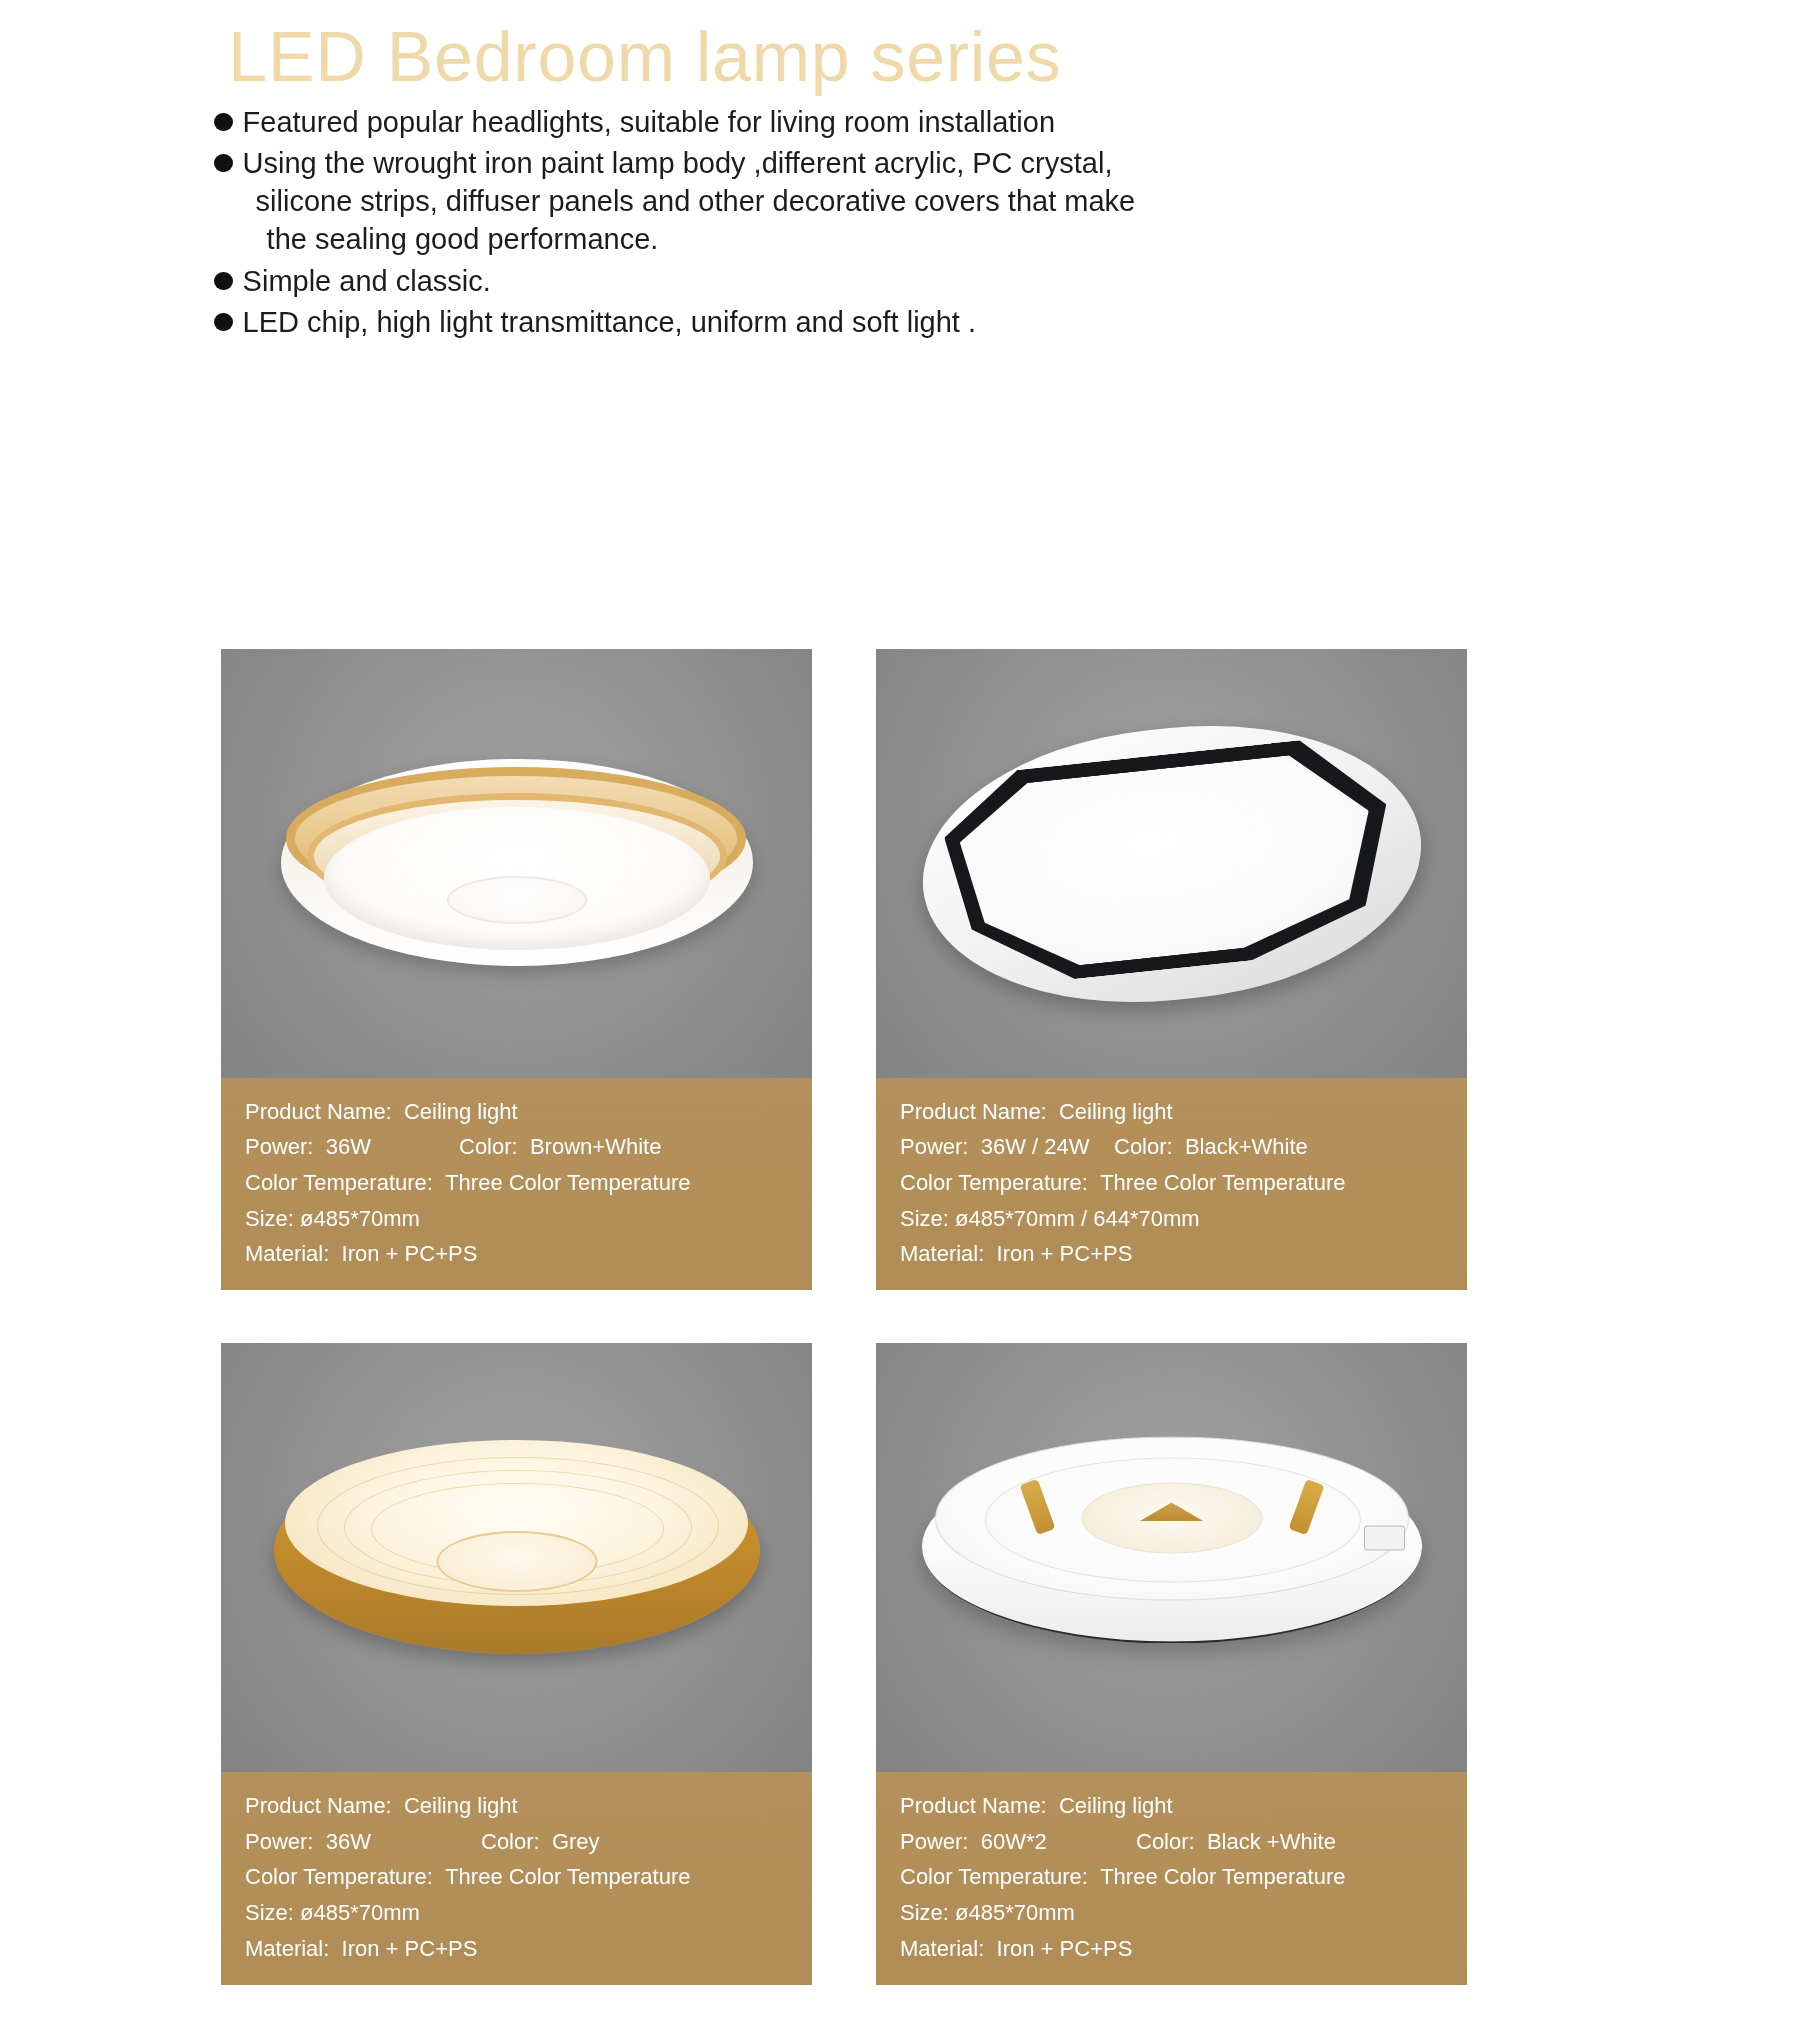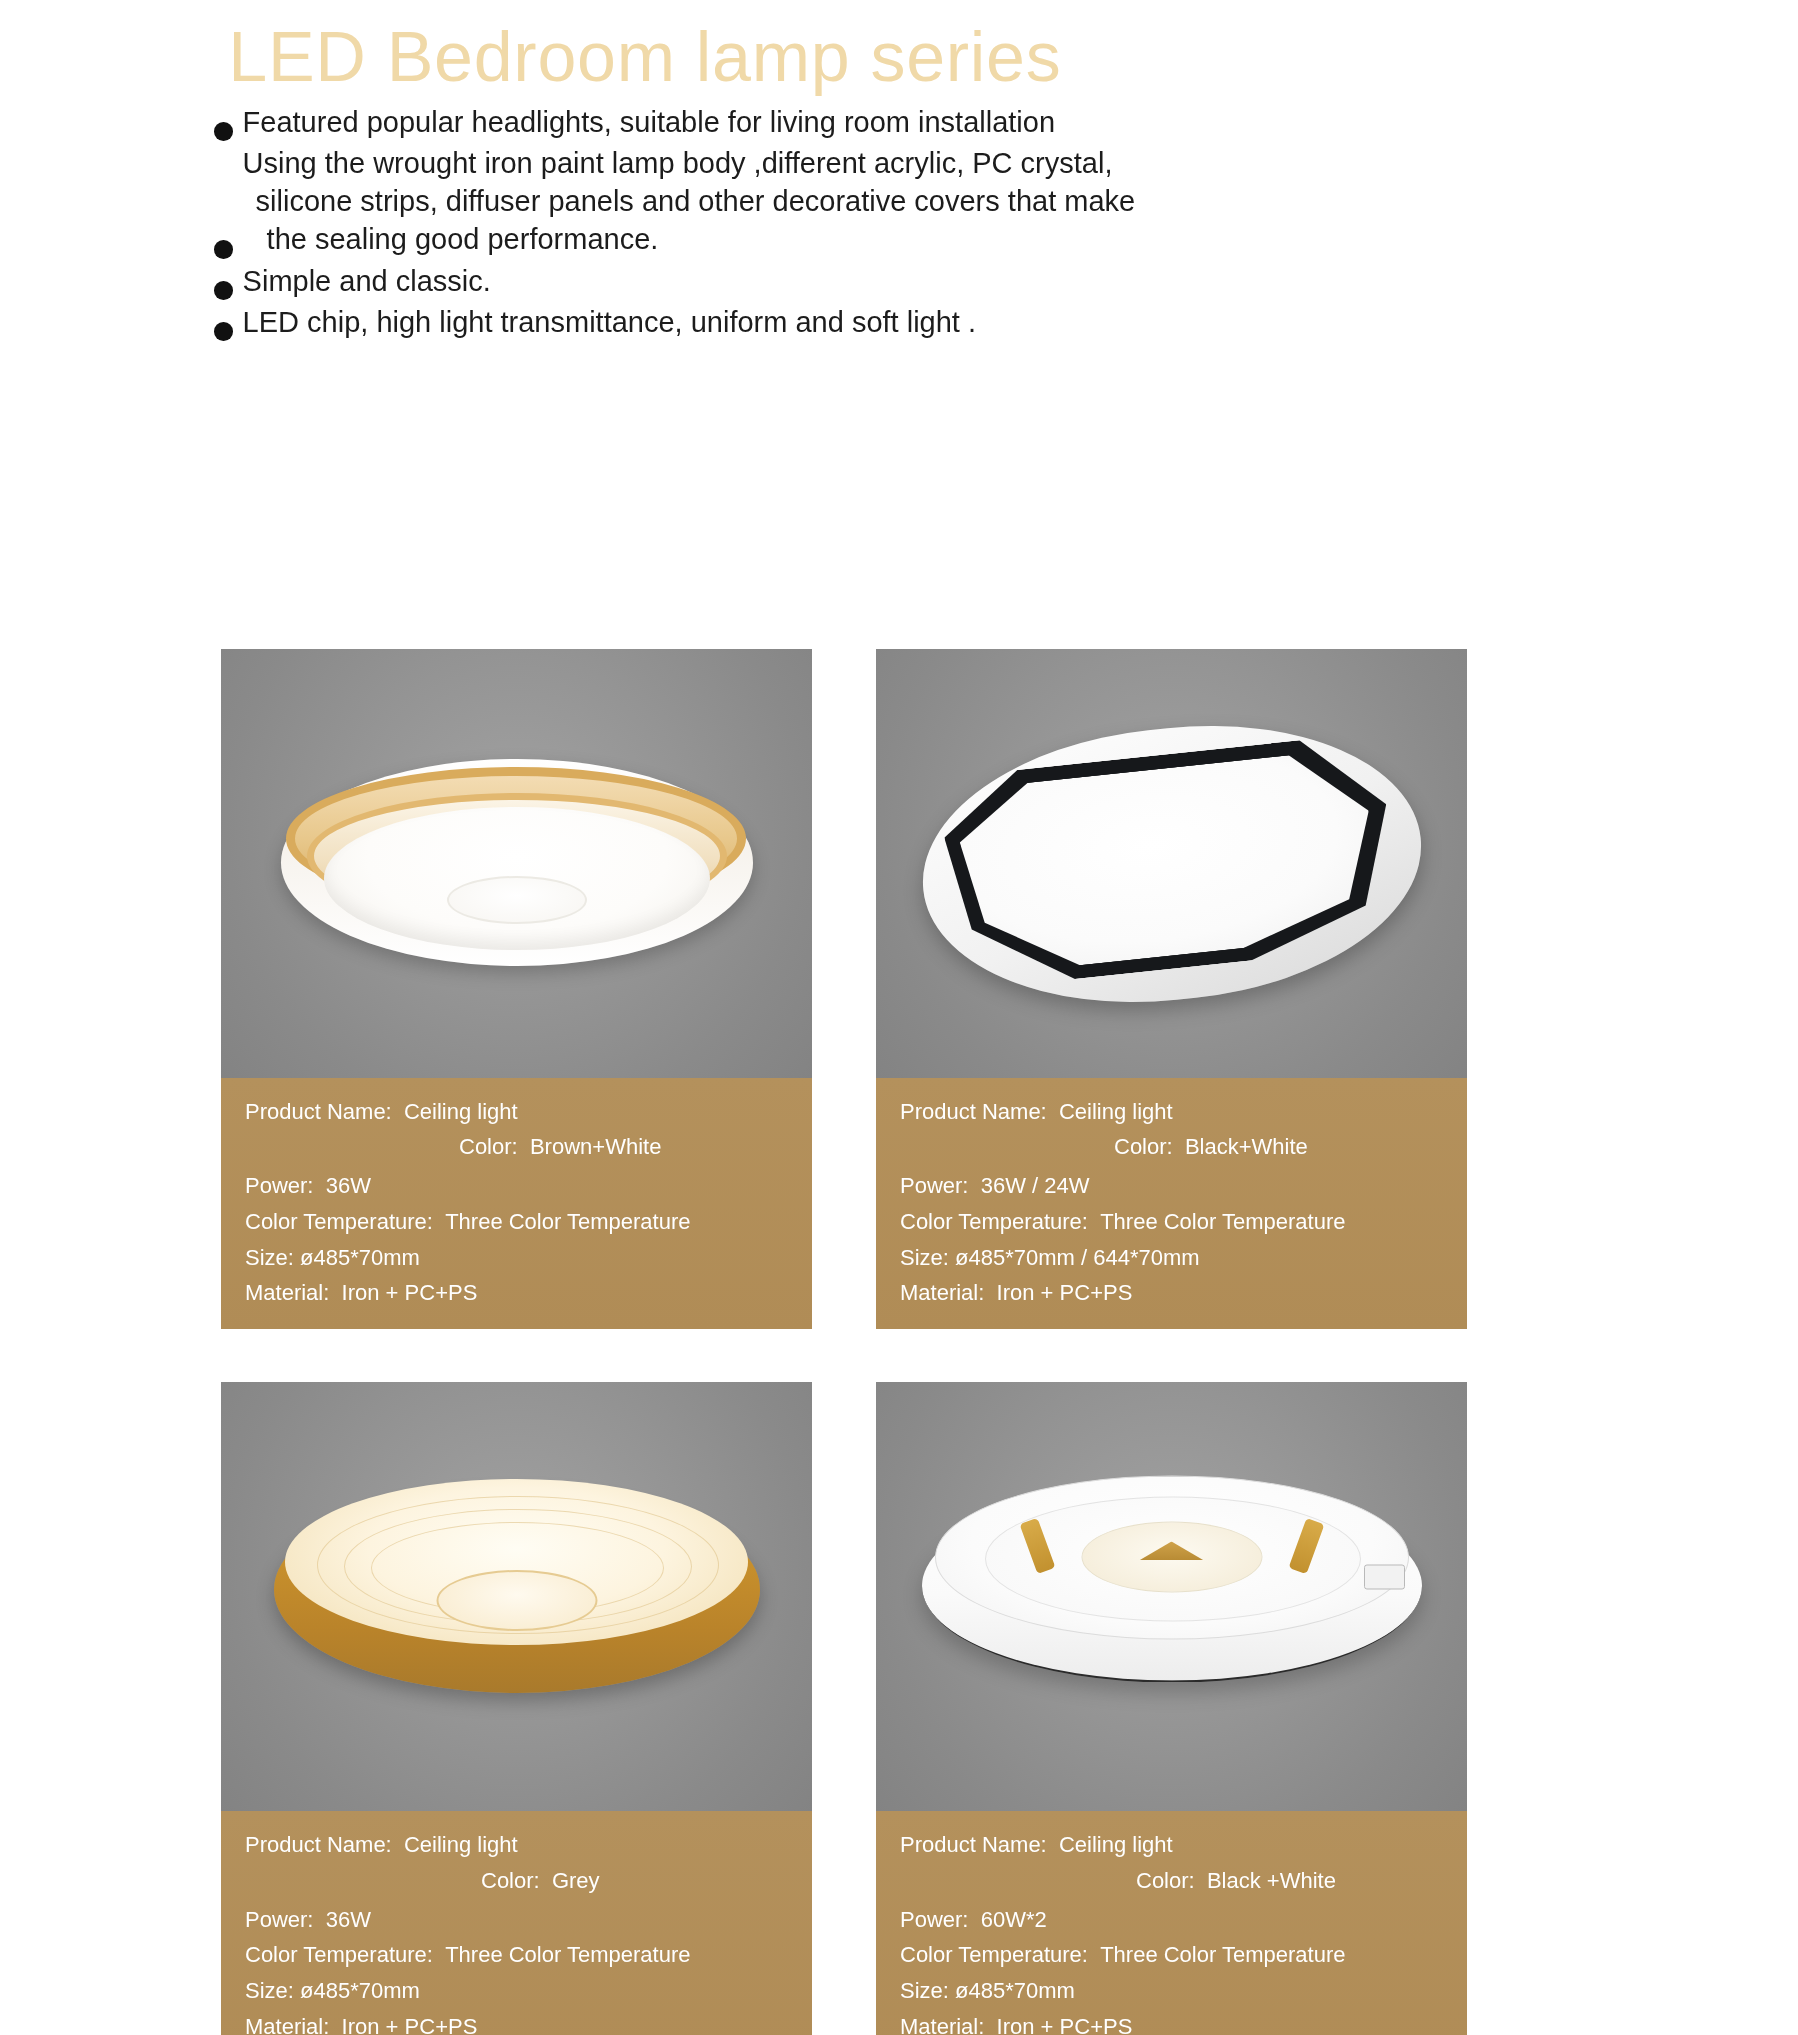--- a/index.html
+++ b/index.html
@@ -38,21 +38,21 @@
     font-family: "Liberation Sans", sans-serif;
   }
 
   .bullets {
     margin: 0;
     padding: 0;
     list-style: none;
   }
   .bullet-row {
     display: flex;
-    align-items: flex-end;
+    align-items: flex-start;
     font-size: 29px;
     line-height: 1.32;
     color: #1c1c1c;
     margin: 0 0 2.9px 0;
   }
   .bullet-dot {
     flex: 0 0 auto;
     width: 18.6px;
     height: 18.6px;
     border-radius: 50%;
@@ -291,21 +291,21 @@
     box-sizing: border-box;
     font-size: 22px;
     line-height: 1.62;
   }
   .spec .line {
     display: flex;
     white-space: pre;
   }
   .spec .seg-a { display: inline-block; }
   .spec .seg-b { display: inline-block; }
-  .spec .two-col .seg-a { min-width: 214px; margin-top: 39px; }
+  .spec .two-col .seg-a { min-width: 214px; }
   .card-bottom .spec .two-col .seg-a { min-width: 236px; }
 </style>
 </head>
 <body>
 
 <div class="page">
 
   <div class="header">
     <h1 class="title">LED  Bedroom lamp series</h1>
 

